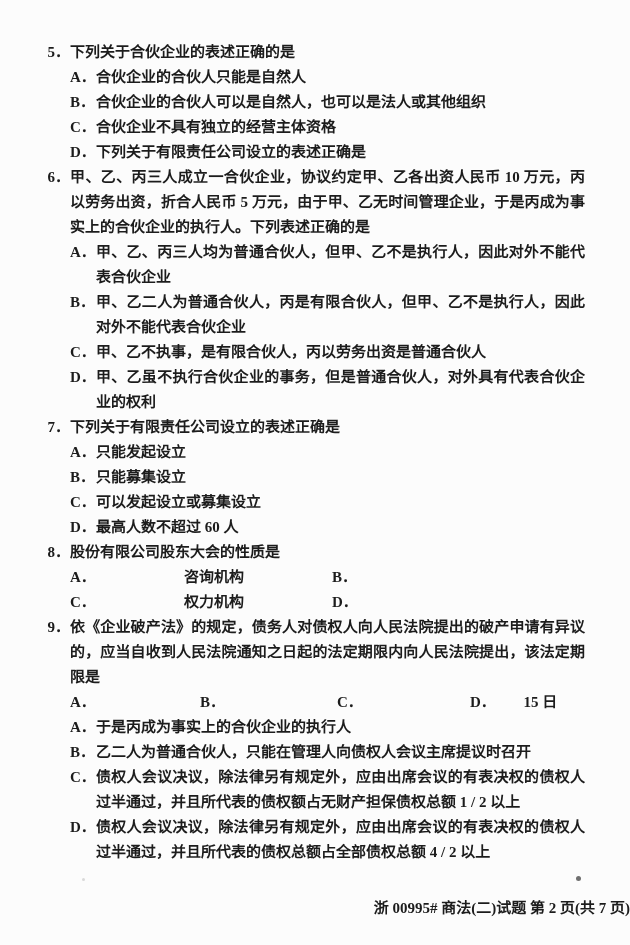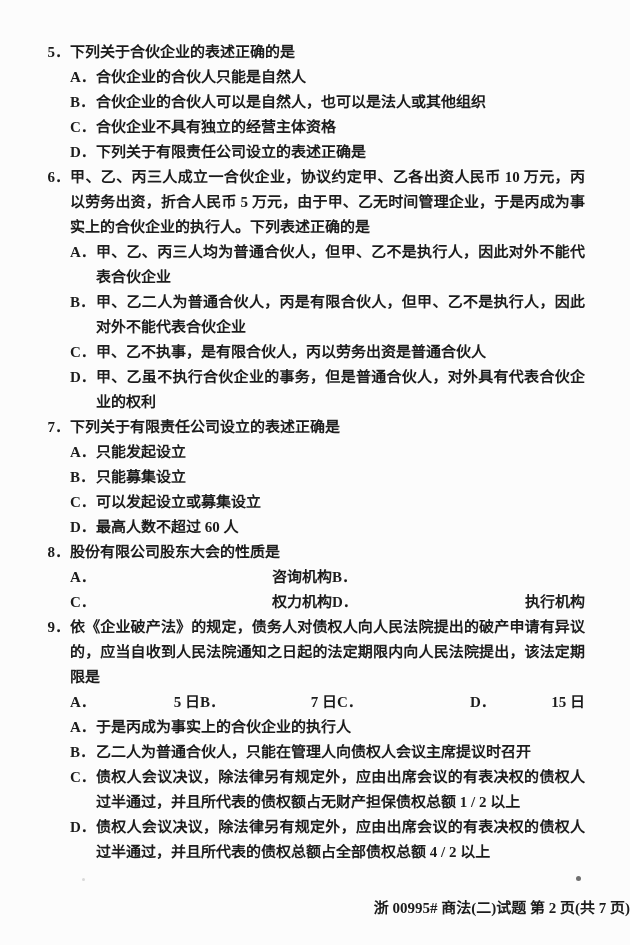--- a/index.html
+++ b/index.html
@@ -39,21 +39,21 @@
   .otext { flex: 1; text-align: justify; }
   .opts.grid2 {
     display: grid;
     grid-template-columns: 262px 1fr;
   }
   .opts.grid4 {
     display: grid;
     grid-template-columns: 130px 137px 133px 1fr;
   }
   .opts.grid2 .opt, .opts.grid4 .opt { display: flex; }
-  .opts.grid2 .otext, .opts.grid4 .otext { text-align: right; }
+  .opts.grid2 .otext, .opts.grid4 .otext { text-align: center; }
   .footer {
     position: absolute;
     top: 896px;
     left: 0;
     width: 100%;
     text-align: right;
     font-size: 15px;
   }
   .speck {
     position: absolute;
@@ -155,38 +155,35 @@
         </div>
         <div class="opt">
           <span class="olabel">B．</span>
         </div>
         <div class="opt">
           <span class="olabel">C．</span>
           <span class="otext">权力机构</span>
         </div>
         <div class="opt">
           <span class="olabel">D．</span>
-          <span class="otext">执行机构</span>
         </div>
       </div>
     </section>
 
     <section class="question">
       <div class="qrow">
         <span class="qnum">9．</span>
         <span class="qstem">依《企业破产法》的规定，债务人对债权人向人民法院提出的破产申请有异议的，应当自收到人民法院通知之日起的法定期限内向人民法院提出，该法定期限是</span>
       </div>
       <div class="opts grid4">
         <div class="opt">
           <span class="olabel">A．</span>
-          <span class="otext">5 日</span>
-        </div>
-        <div class="opt">
-          <span class="olabel">B．</span>
-          <span class="otext">7 日</span>
+        </div>
+        <div class="opt">
+          <span class="olabel">B．</span>
         </div>
         <div class="opt">
           <span class="olabel">C．</span>
         </div>
         <div class="opt">
           <span class="olabel">D．</span>
           <span class="otext">15 日</span>
         </div>
       </div>
     </section>

